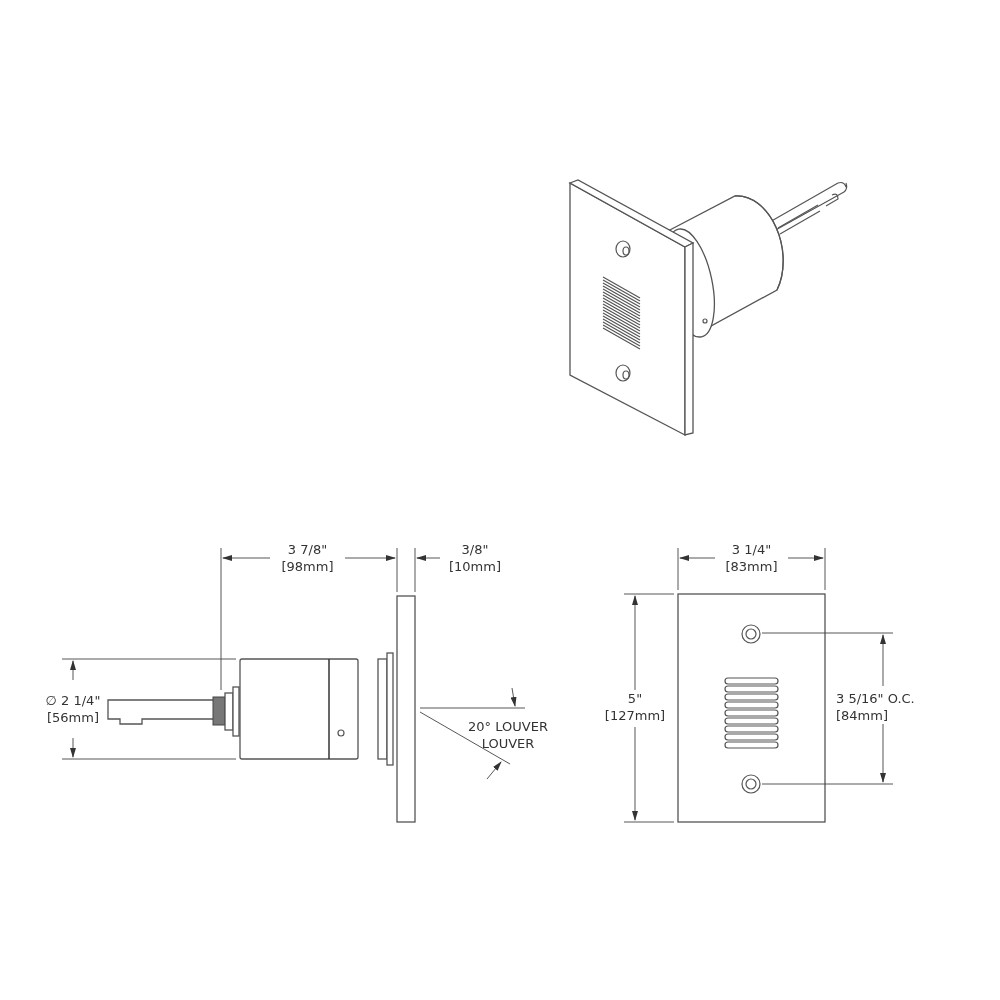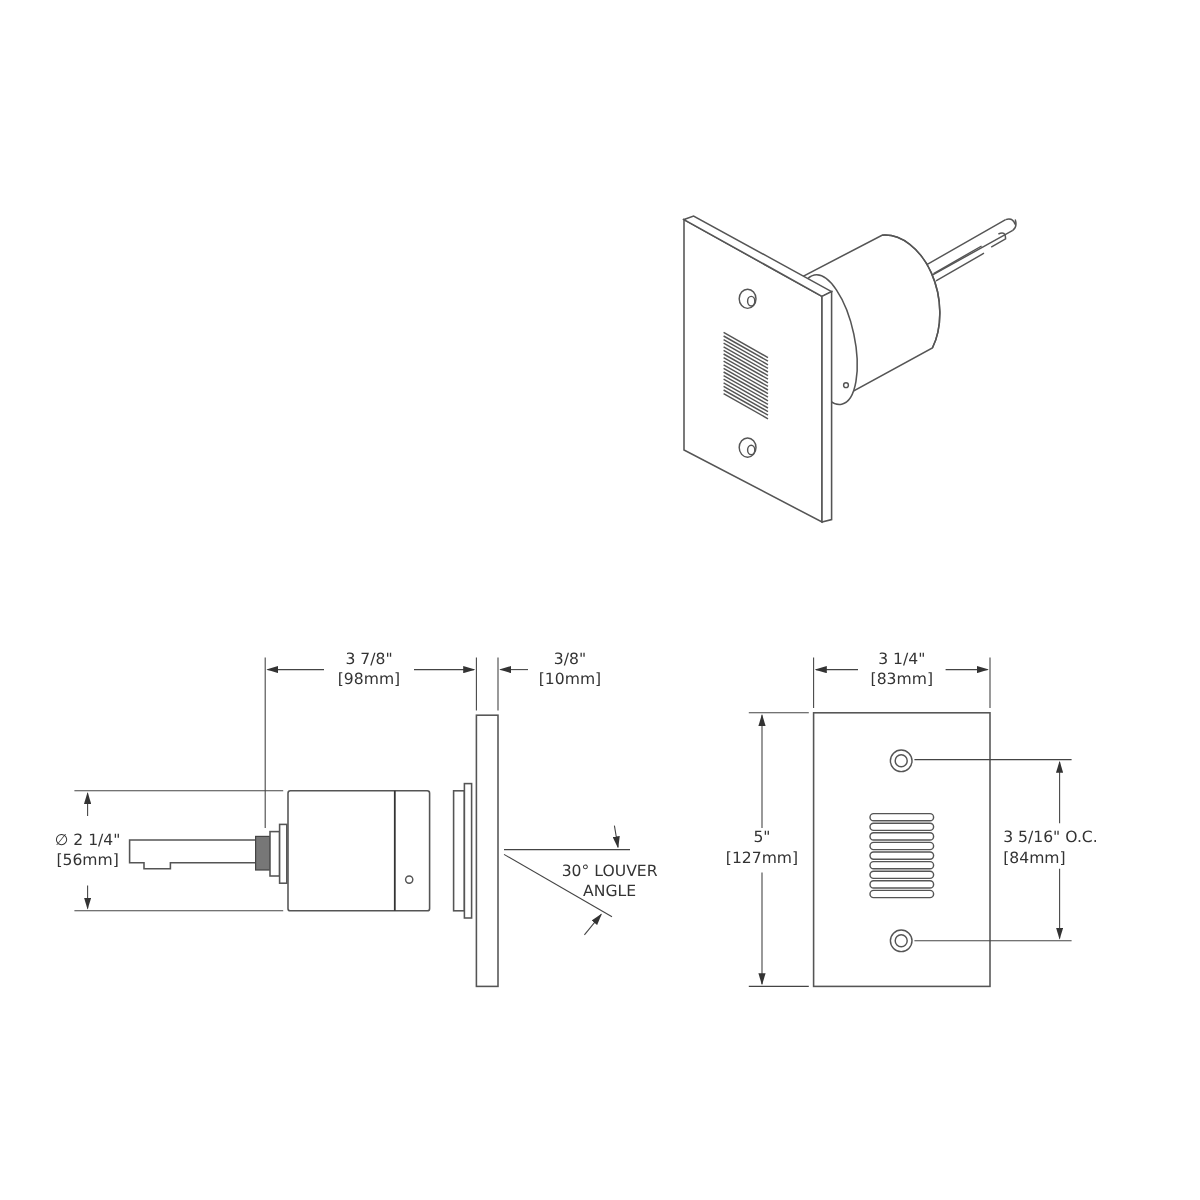--- a/index.html
+++ b/index.html
@@ -133,22 +133,22 @@
   <div>3/8"</div>
   <div>[10mm]</div>
 </div>
 
 <div class="txt" style="left:40px; top:692px; width:66px;">
   <div>∅ 2 1/4"</div>
   <div>[56mm]</div>
 </div>
 
 <div class="txt" style="left:458px; top:718px; width:100px;">
-  <div>30° LOUVER</div>
-  <div>ANGLE</div>
+  <div>20° LOUVER</div>
+  <div>LOUVER</div>
 </div>
 
 <div class="txt" style="left:715px; top:541px; width:73px;">
   <div>3 1/4"</div>
   <div>[83mm]</div>
 </div>
 
 <div class="txt" style="left:600px; top:690px; width:70px;">
   <div>5"</div>
   <div>[127mm]</div>

